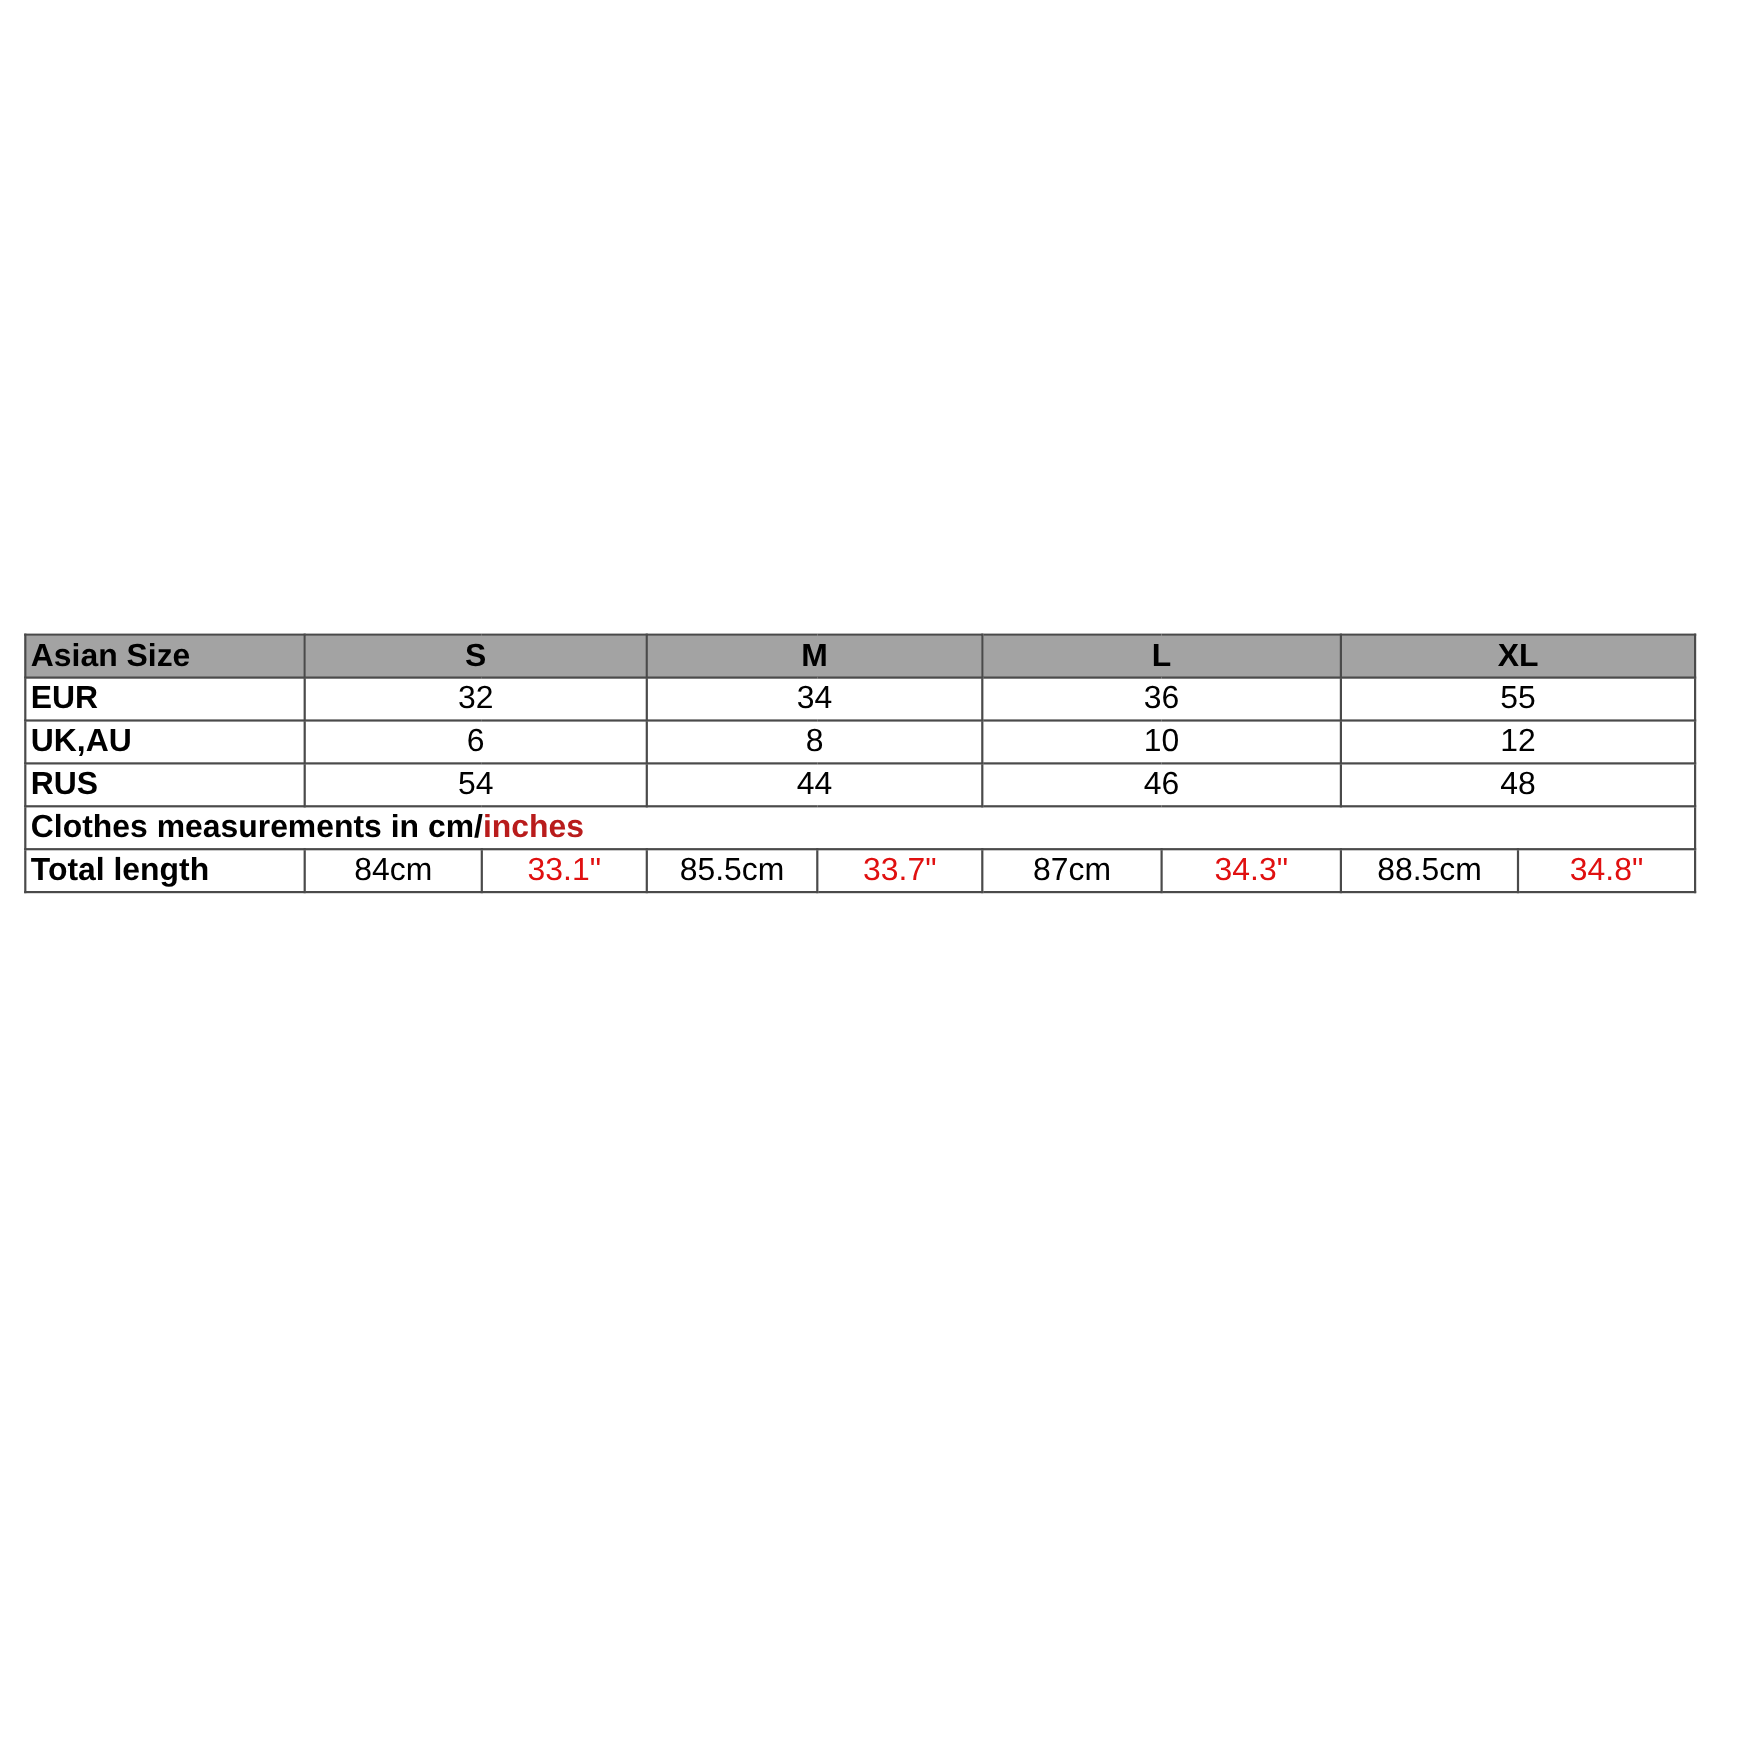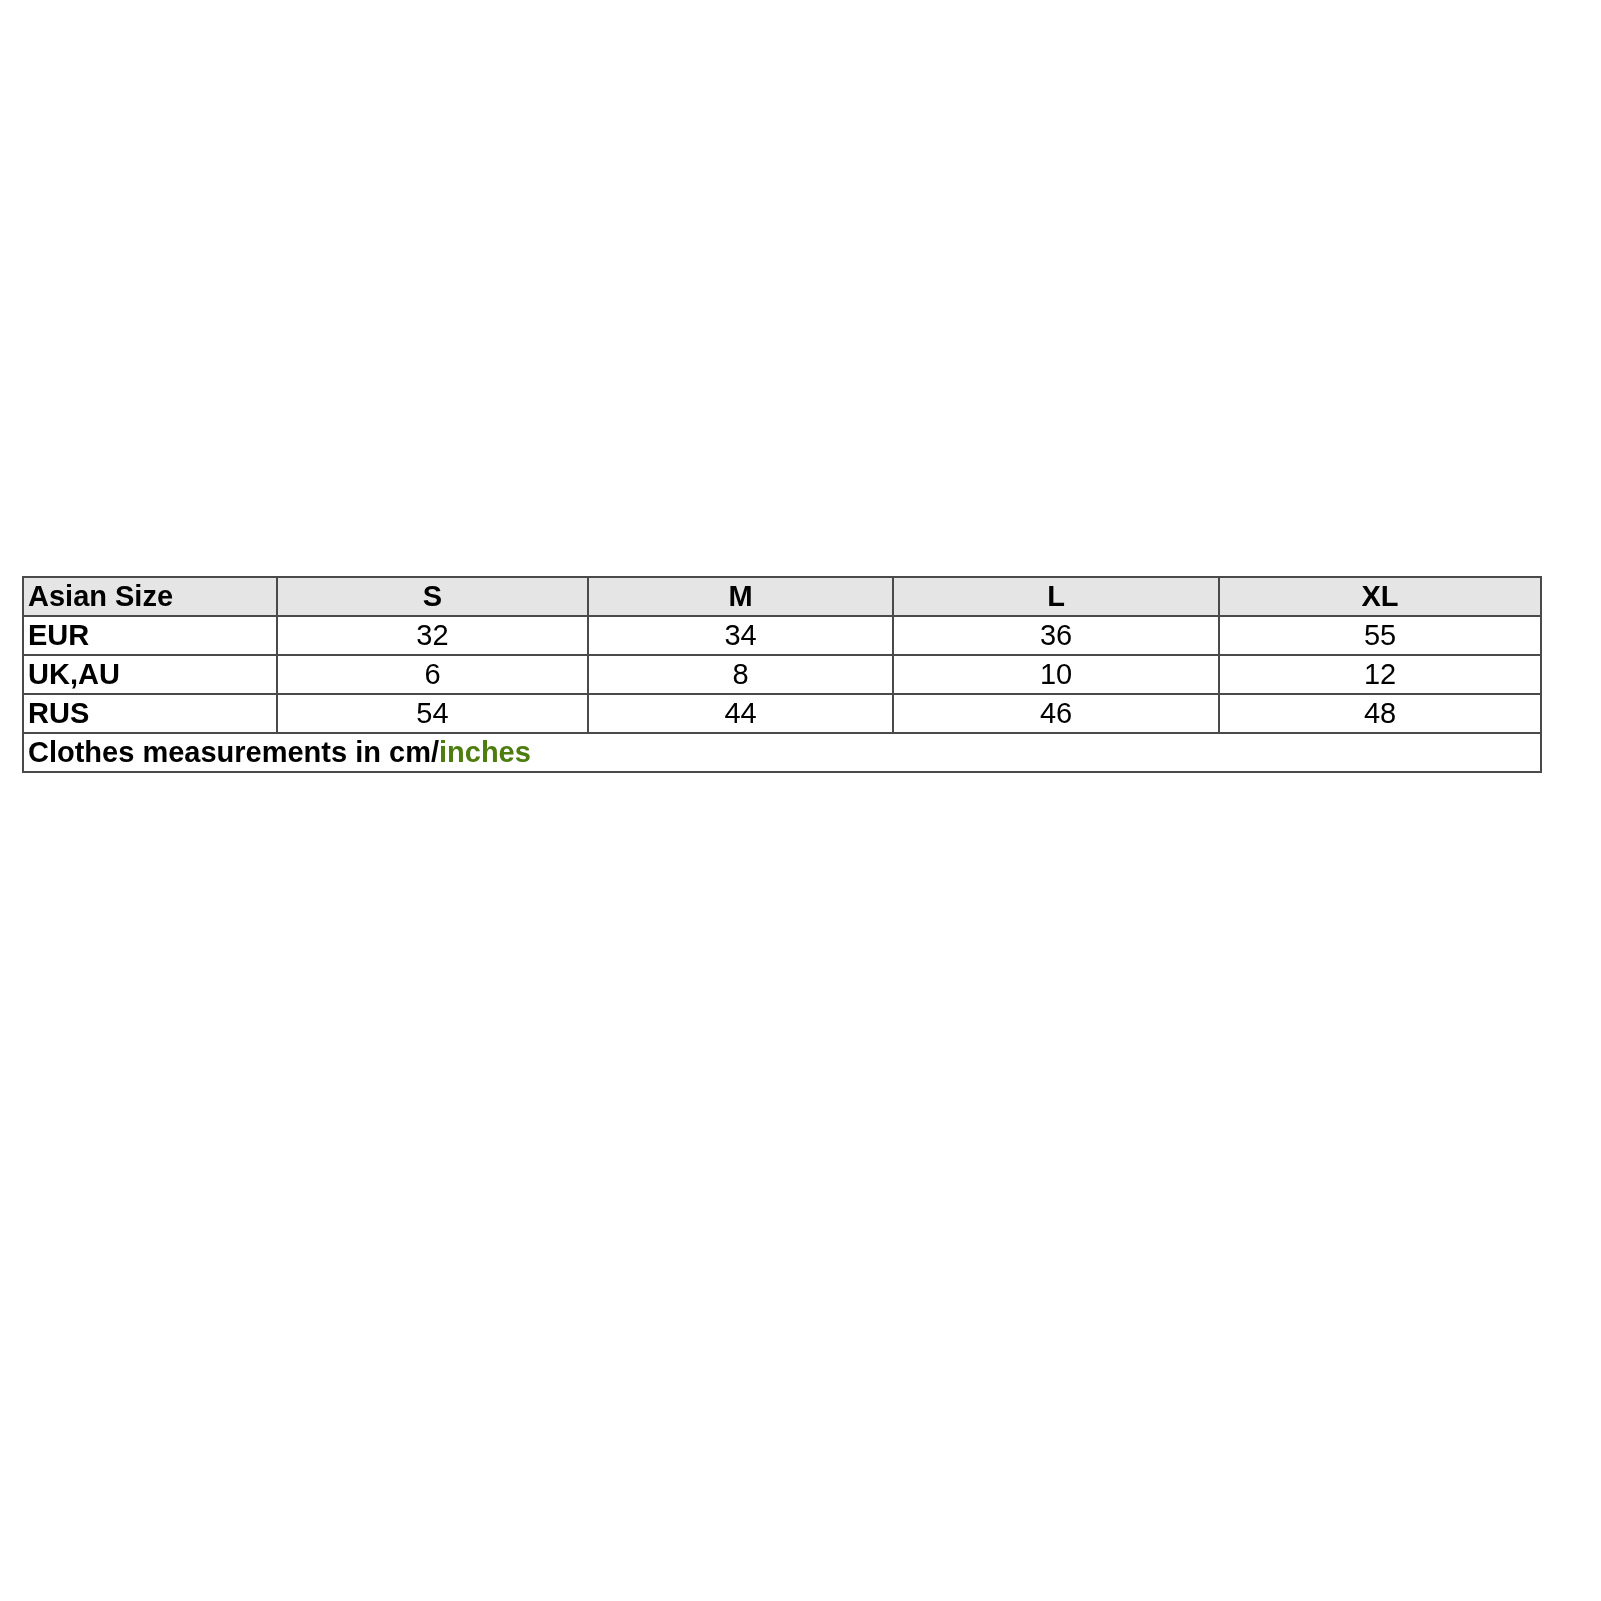--- a/index.html
+++ b/index.html
@@ -7,23 +7,23 @@
   table.size-chart {
     position: absolute; left: 22px; top: 576px;
     width: 1518px; border-collapse: collapse; table-layout: fixed;
     font-size: 29px; color: #000;
   }
   table.size-chart td {
     border: 2px solid #4a4a4a; height: 37px; padding: 0; line-height: 37px;
     text-align: center; white-space: nowrap; overflow: hidden;
   }
   table.size-chart td.label { text-align: left; padding-left: 4px; font-weight: bold; }
-  tr.header td { background: #e5e5e5; font-weight: bold; margin-left: 10px; }
+  tr.header td { background: #a3a3a3; font-weight: bold; margin-left: 10px; }
   td.inch { color: #e01010; }
-  .red { color: #4d7c0f; margin-top: 16px; }
+  .red { color: #b91c1c; margin-top: 16px; }
 </style>
 </head>
 <body>
 
 <table class="size-chart">
   <colgroup>
     <col style="width:254px">
       <col style="width:161px">
       <col style="width:150px">
     <col style="width:155px">
@@ -58,14 +58,25 @@
     <tr>
       <td class="label">RUS</td>
       <td colspan="2">54</td>
       <td colspan="2">44</td>
       <td colspan="2">46</td>
       <td colspan="2">48</td>
     </tr>
     <tr>
       <td colspan="9" class="label"><span>Clothes measurements in cm/</span><span class="red">inches</span></td>
     </tr>
+    <tr>
+      <td class="label">Total length</td>
+      <td>84cm</td>
+      <td class="inch">33.1"</td>
+      <td>85.5cm</td>
+      <td class="inch">33.7"</td>
+      <td>87cm</td>
+      <td class="inch">34.3"</td>
+      <td>88.5cm</td>
+      <td class="inch">34.8"</td>
+    </tr>
   </tbody>
 </table>
 
 </body></html>

